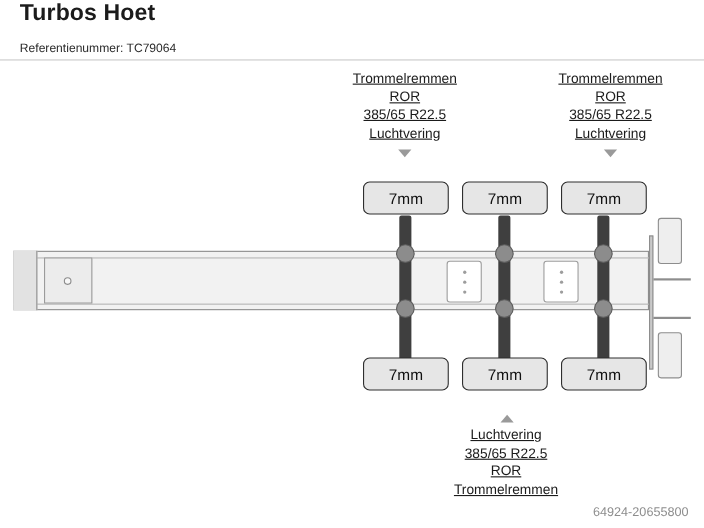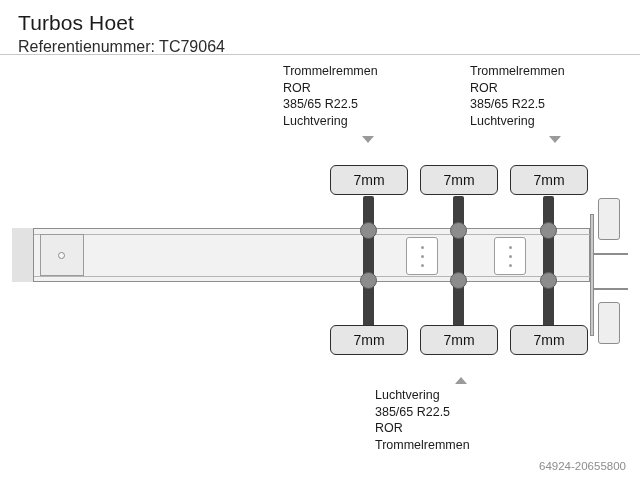--- a/index.html
+++ b/index.html
@@ -25,49 +25,51 @@
   .header {
     position: absolute;
     left: 0;
     top: 0;
     width: 640px;
     height: 54px;
   }
   .title {
     position: absolute;
     left: 18px;
-    top: 11px;
+    top: 0;
     font-size: 21px;
-    font-weight: normal;
+    font-weight: bold;
     color: #1b1b1b;
     letter-spacing: 0.1px;
   }
   .subtitle {
     position: absolute;
     left: 18px;
     top: 38px;
-    font-size: 16px;
+    font-size: 11px;
     color: #2b2b2b;
   }
   .header-rule {
     position: absolute;
     left: 0;
     top: 54px;
     width: 640px;
     height: 1px;
     background: #c9c9c9;
   }
 
   
   .annot {
     position: absolute;
+    text-align: center;
     font-size: 12.5px;
     line-height: 16.5px;
     color: #1b1b1b;
     white-space: nowrap;
+    text-decoration: underline;
   }
   .annot-left  { left: 283px; top: 63px; width: 170px; }
   .annot-right { left: 470px; top: 63px; width: 170px; }
   .annot-bottom{ left: 375px; top: 387px; width: 170px; }
 
   .arrow {
     position: absolute;
     width: 0;
     height: 0;
   }

